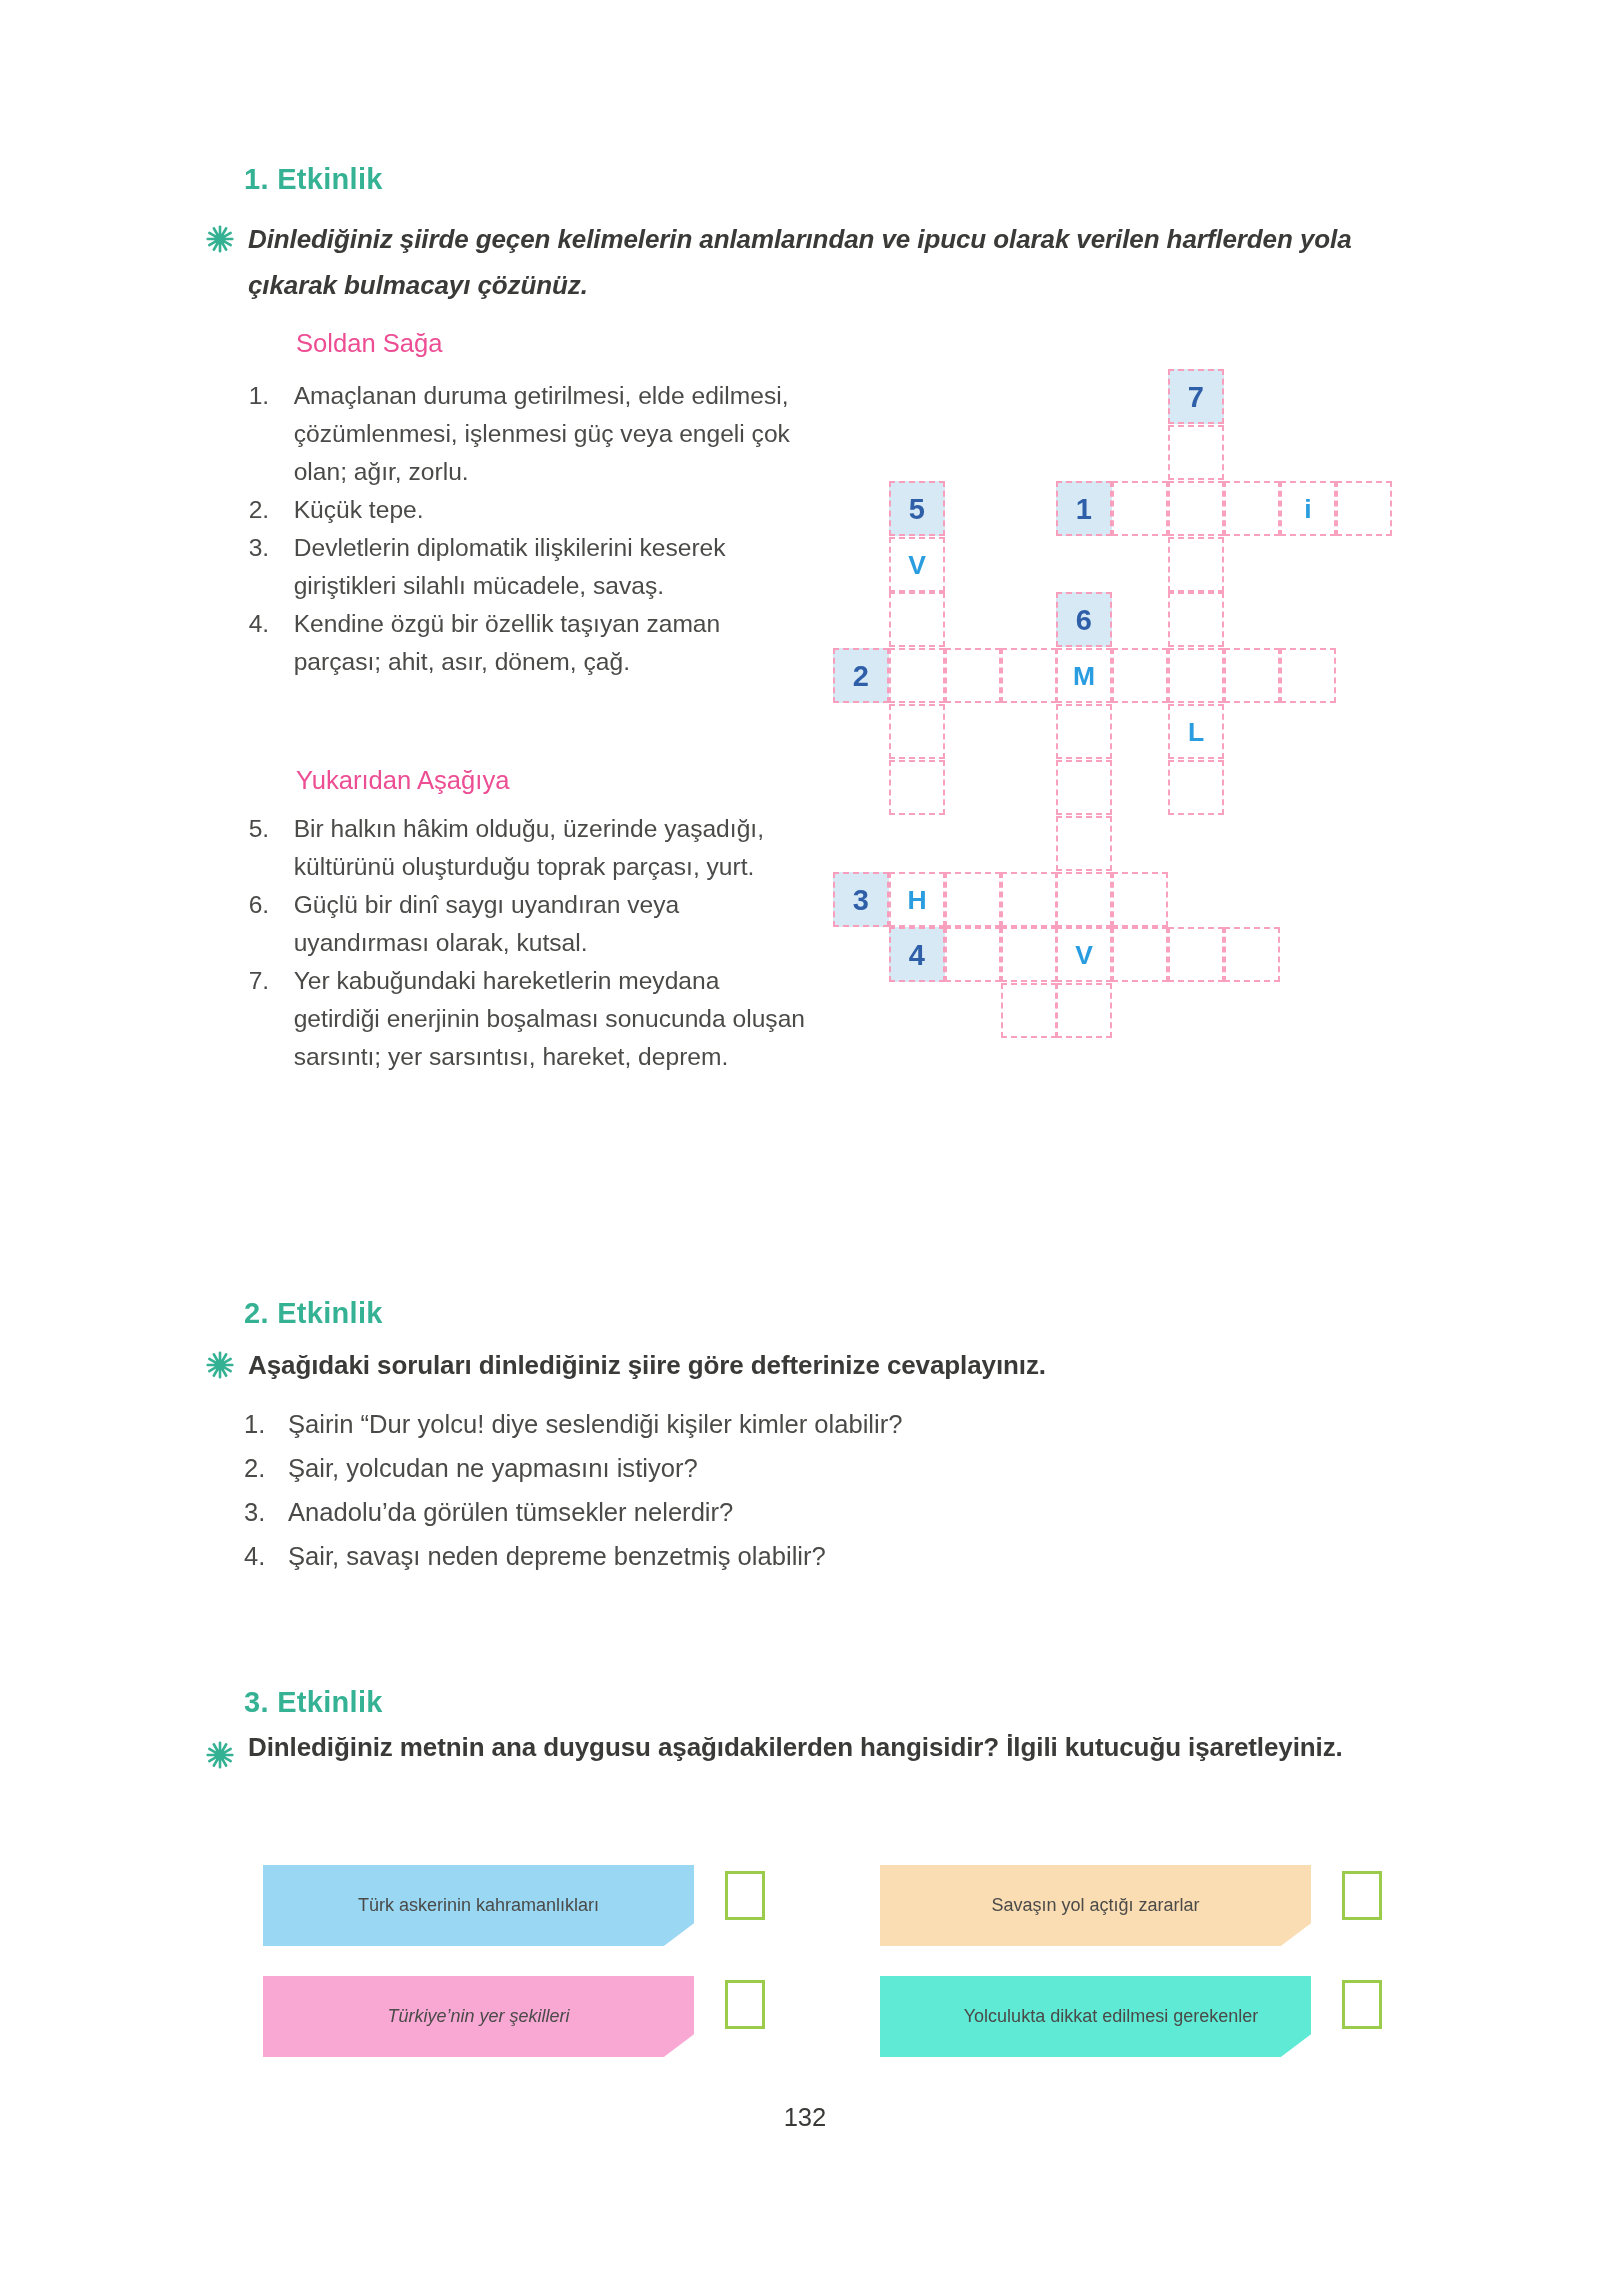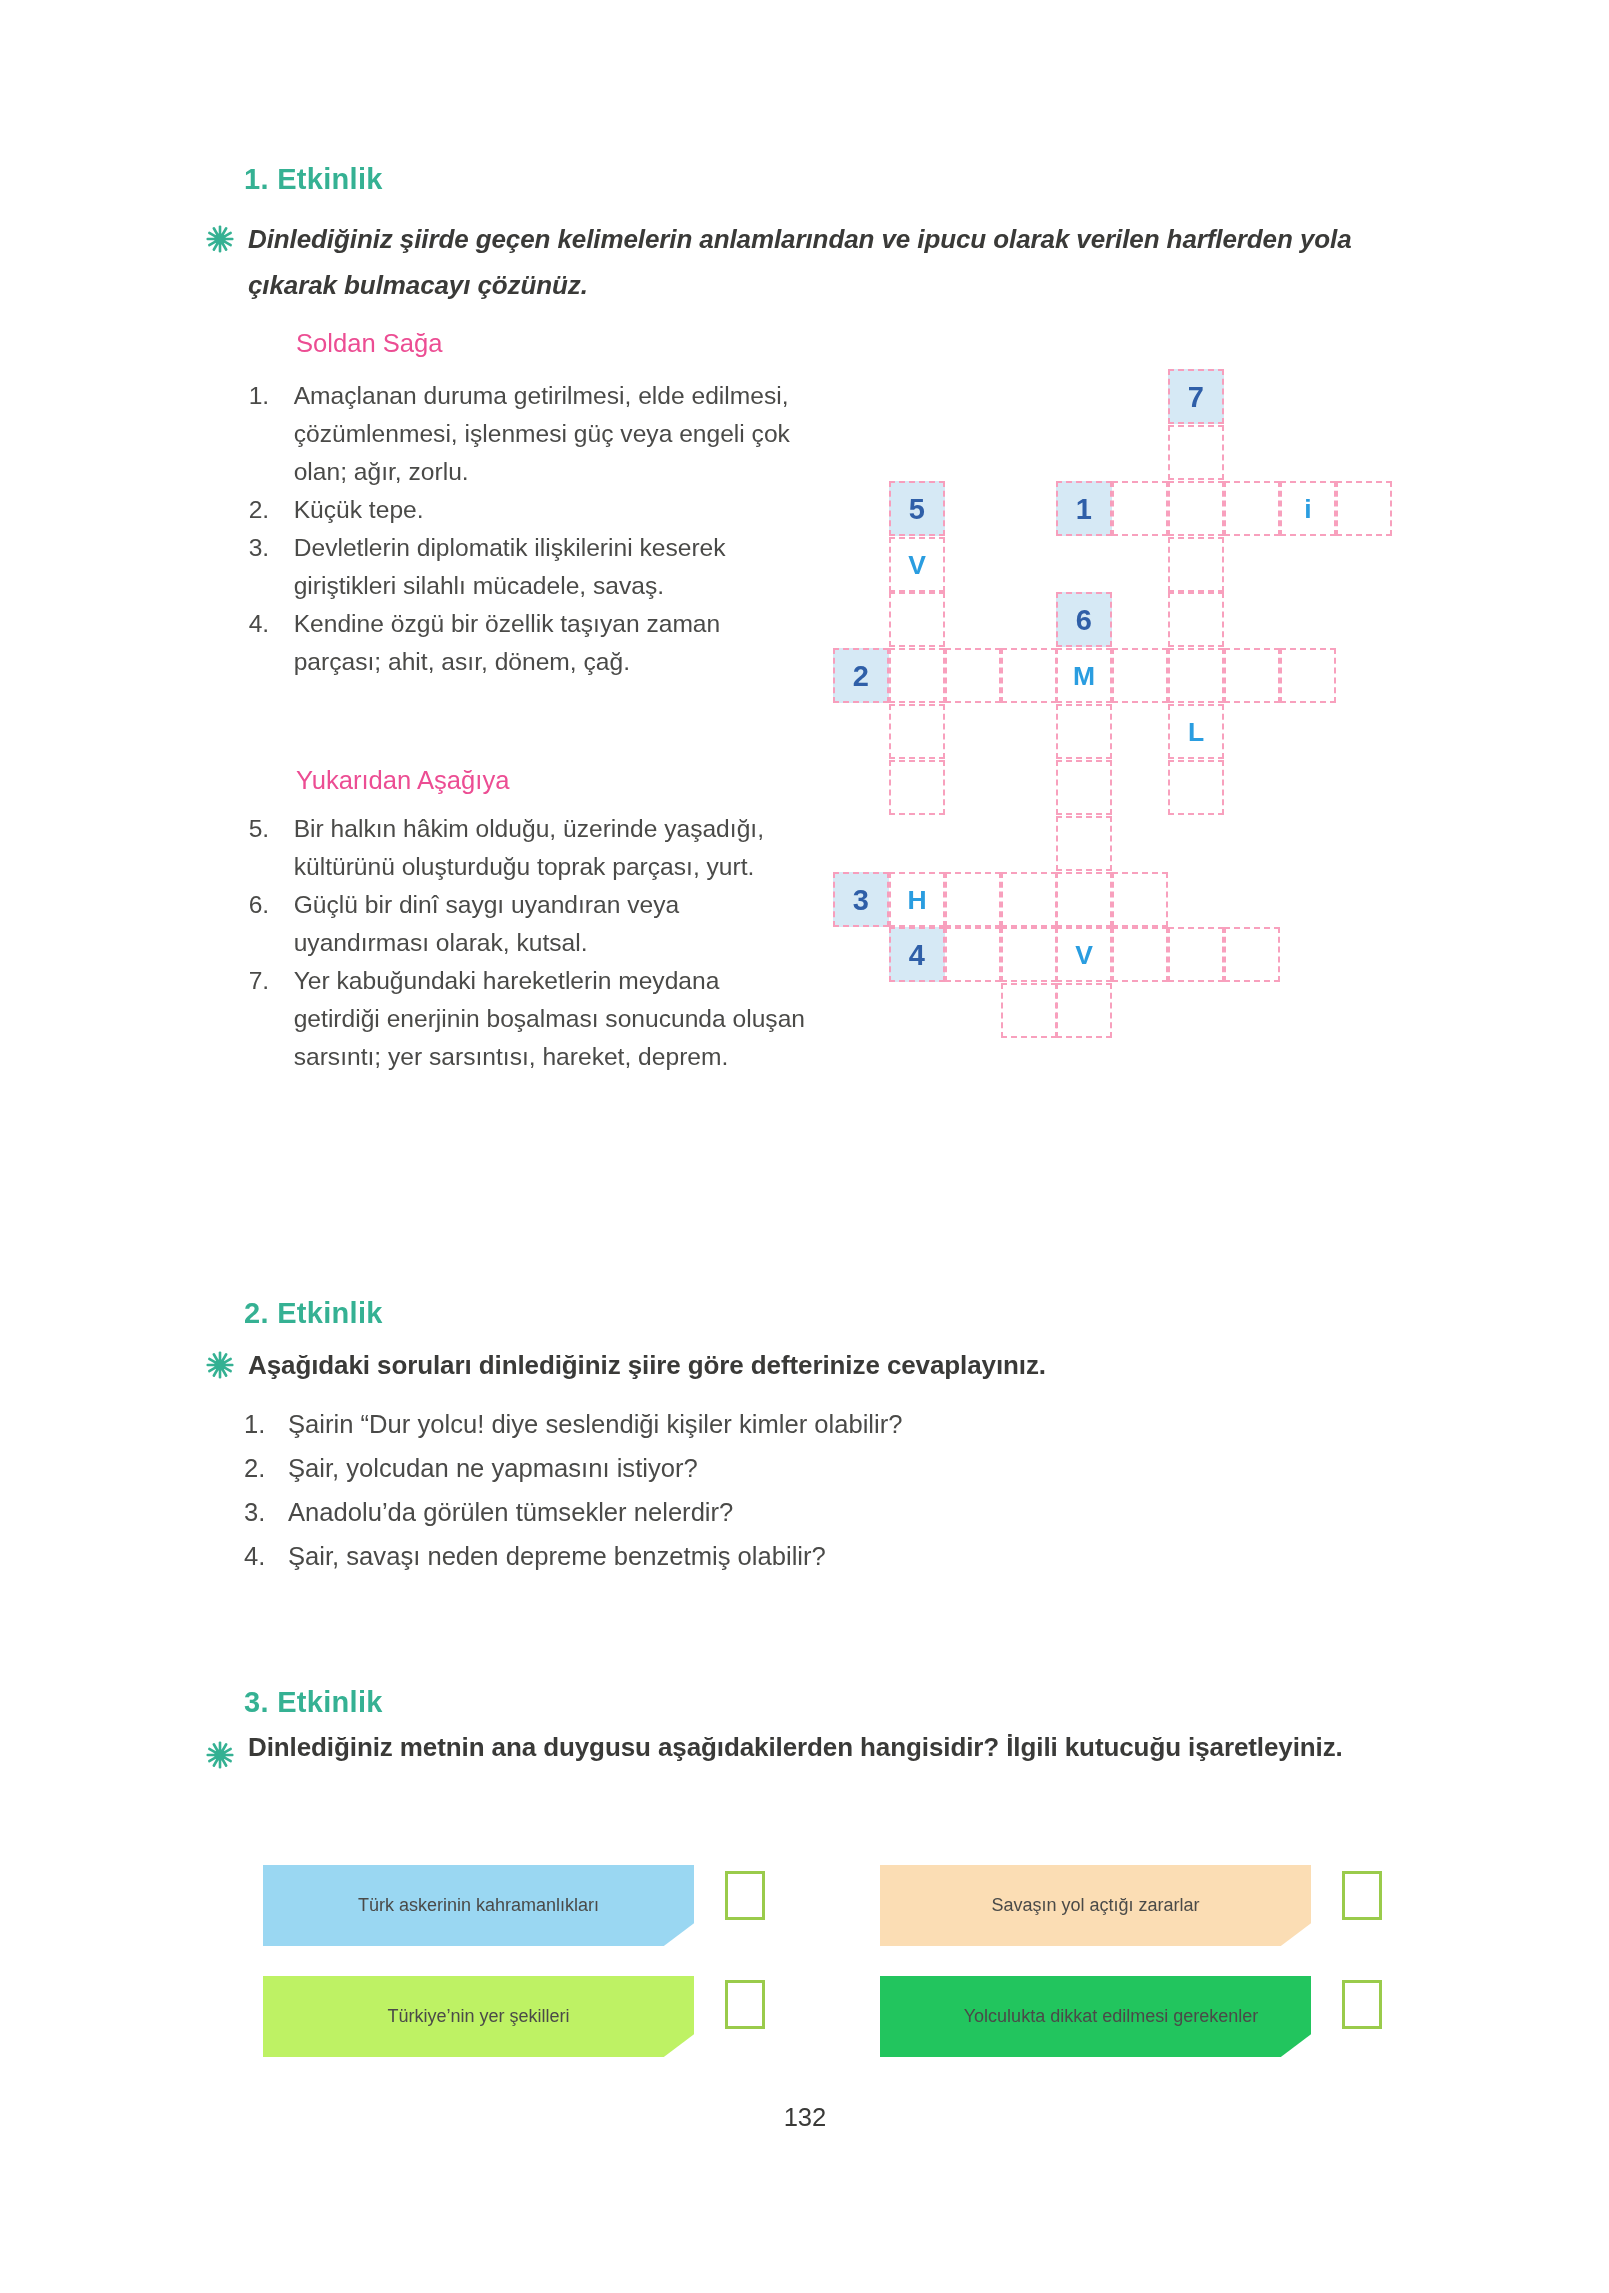--- a/index.html
+++ b/index.html
@@ -139,23 +139,23 @@
     align-items: center;
     justify-content: center;
     text-align: center;
     font-size: 18px;
     line-height: 29px;
     color: #4a4a48;
     padding: 0 17px;
     box-sizing: border-box;
   }
   .opt.blue   { background: #9ad7f2; }
-  .opt.purple { background: #bef264; }
+  .opt.purple { background: #f9a8d4; font-style: italic; }
   .opt.orange { background: #fbddb4; }
-  .opt.pink   { background: #22c55e; padding-left: 48px; }
+  .opt.pink   { background: #5eead4; padding-left: 48px; }
 
   .checkbox {
     position: absolute;
     width: 40px;
     height: 49px;
     border: 3.3px solid #9acb4b;
     background: #ffffff;
     box-sizing: border-box;
   }
 

